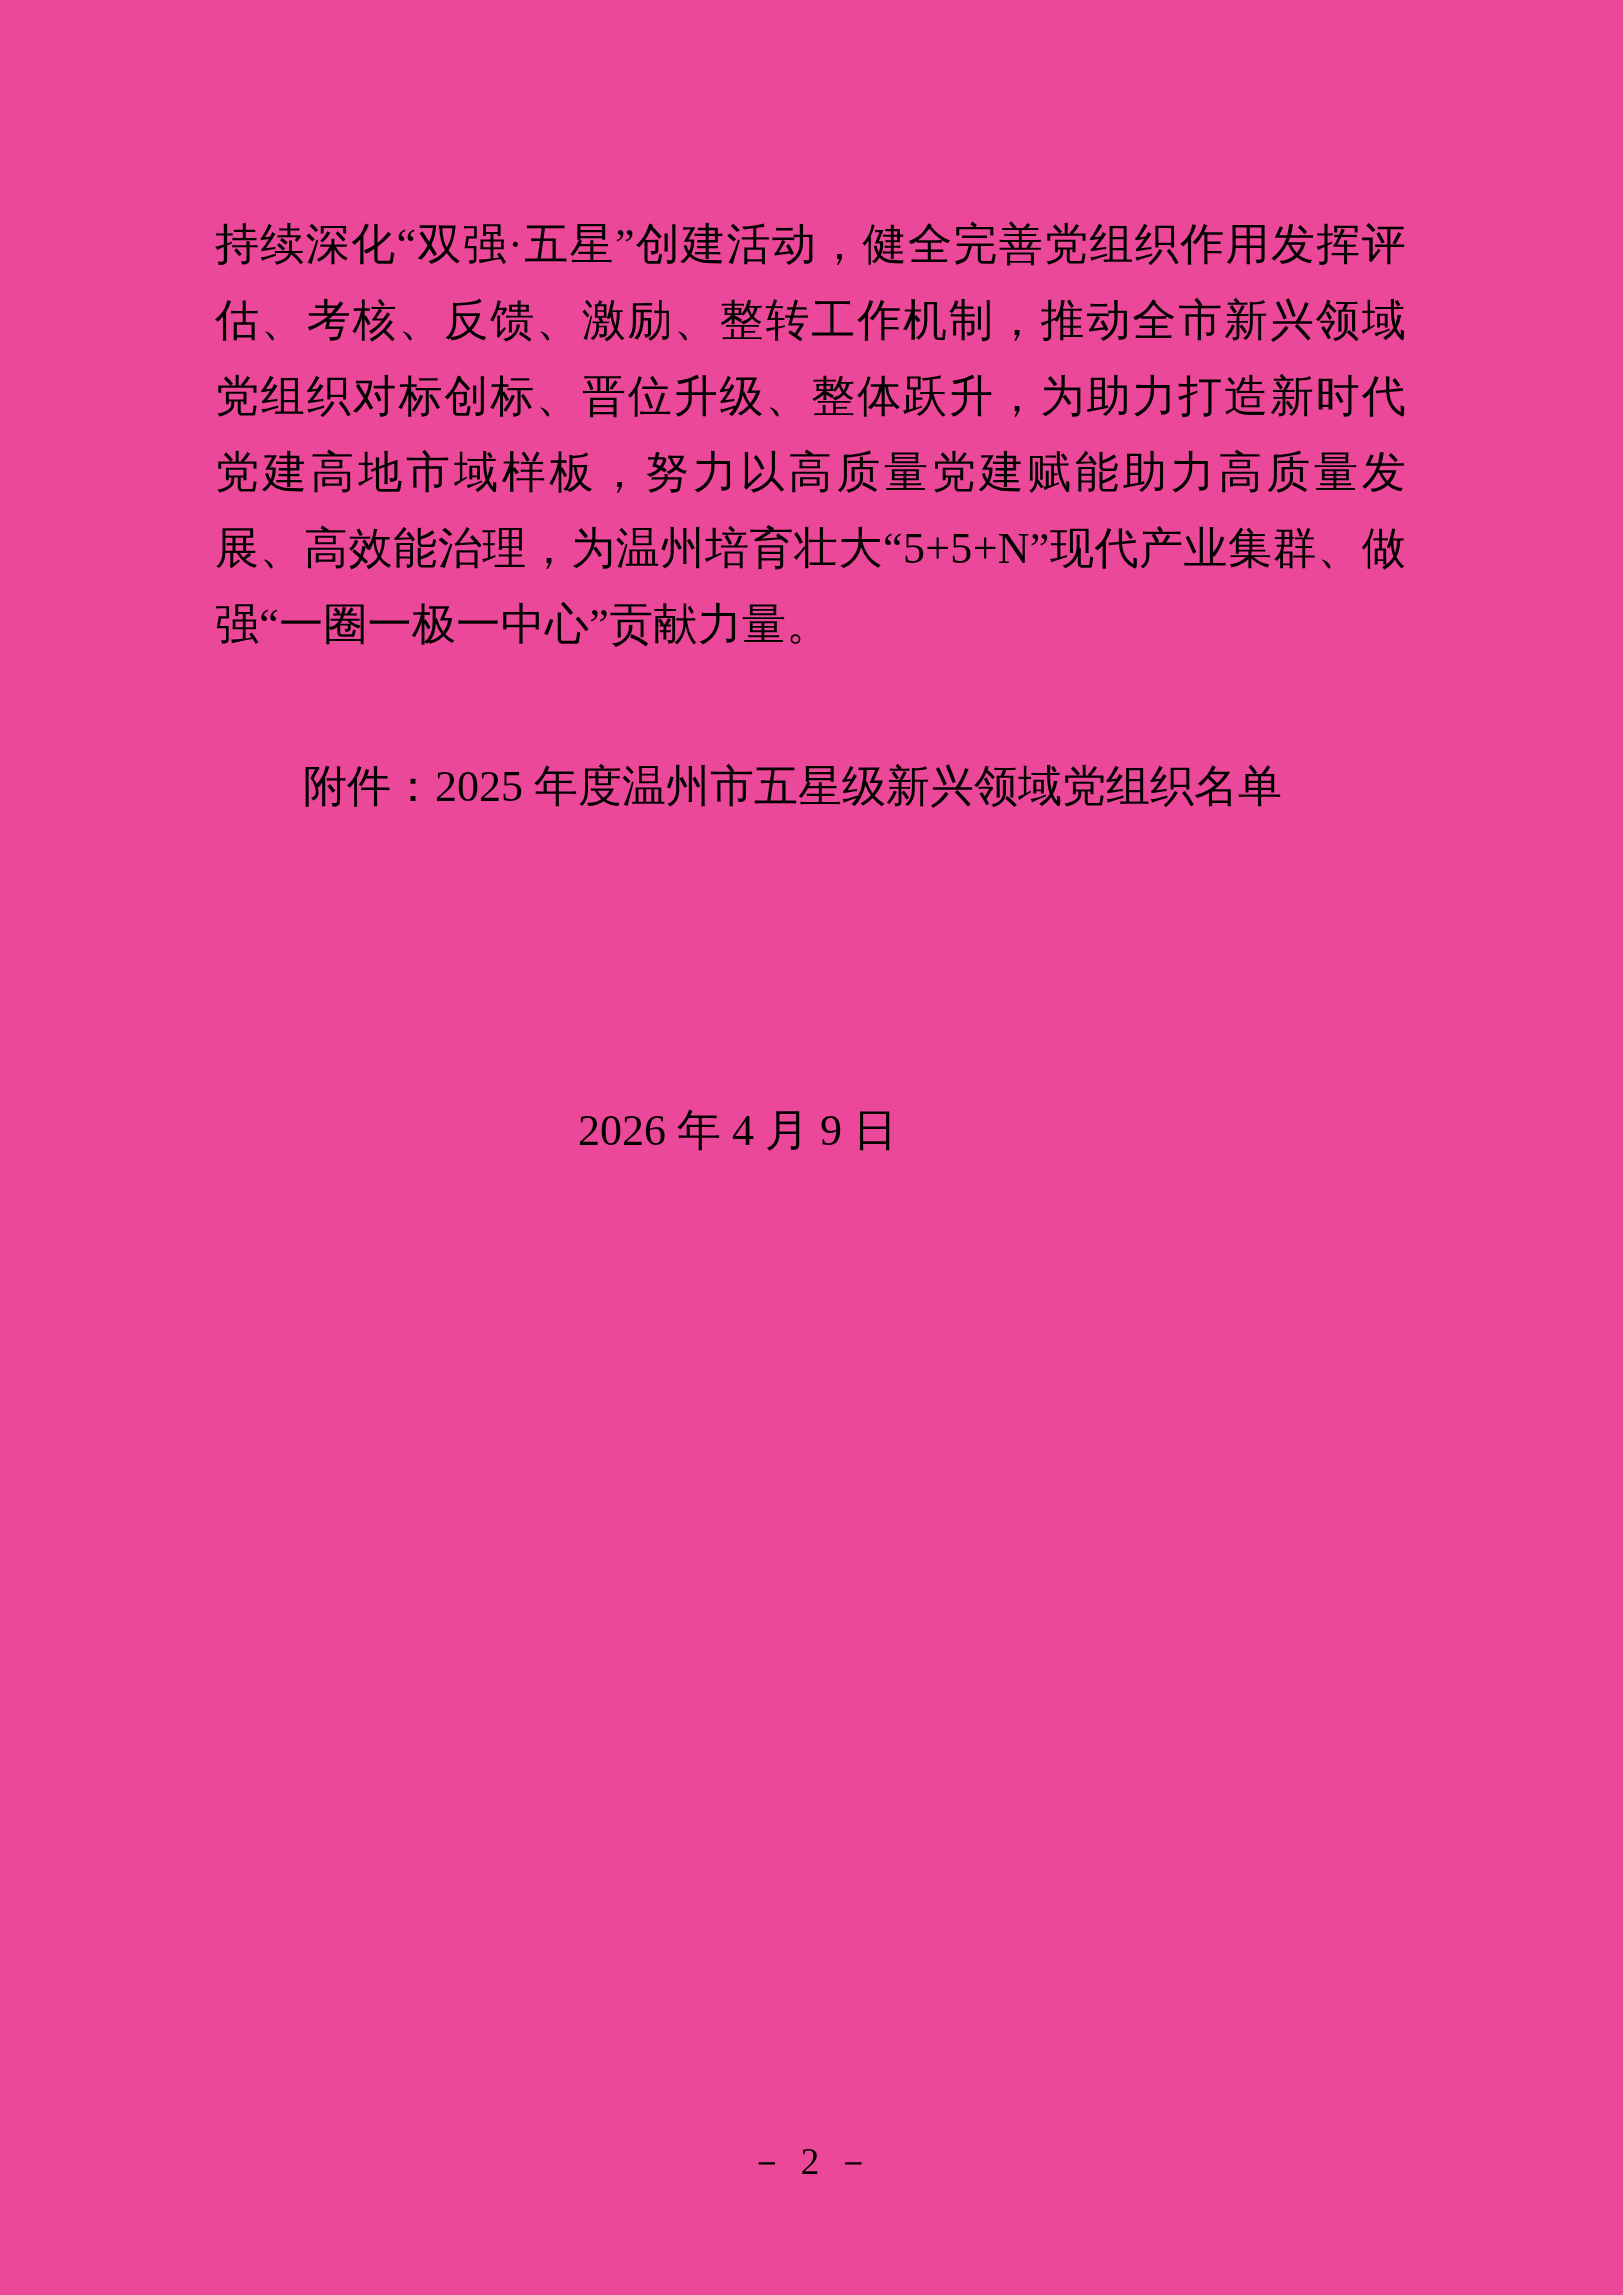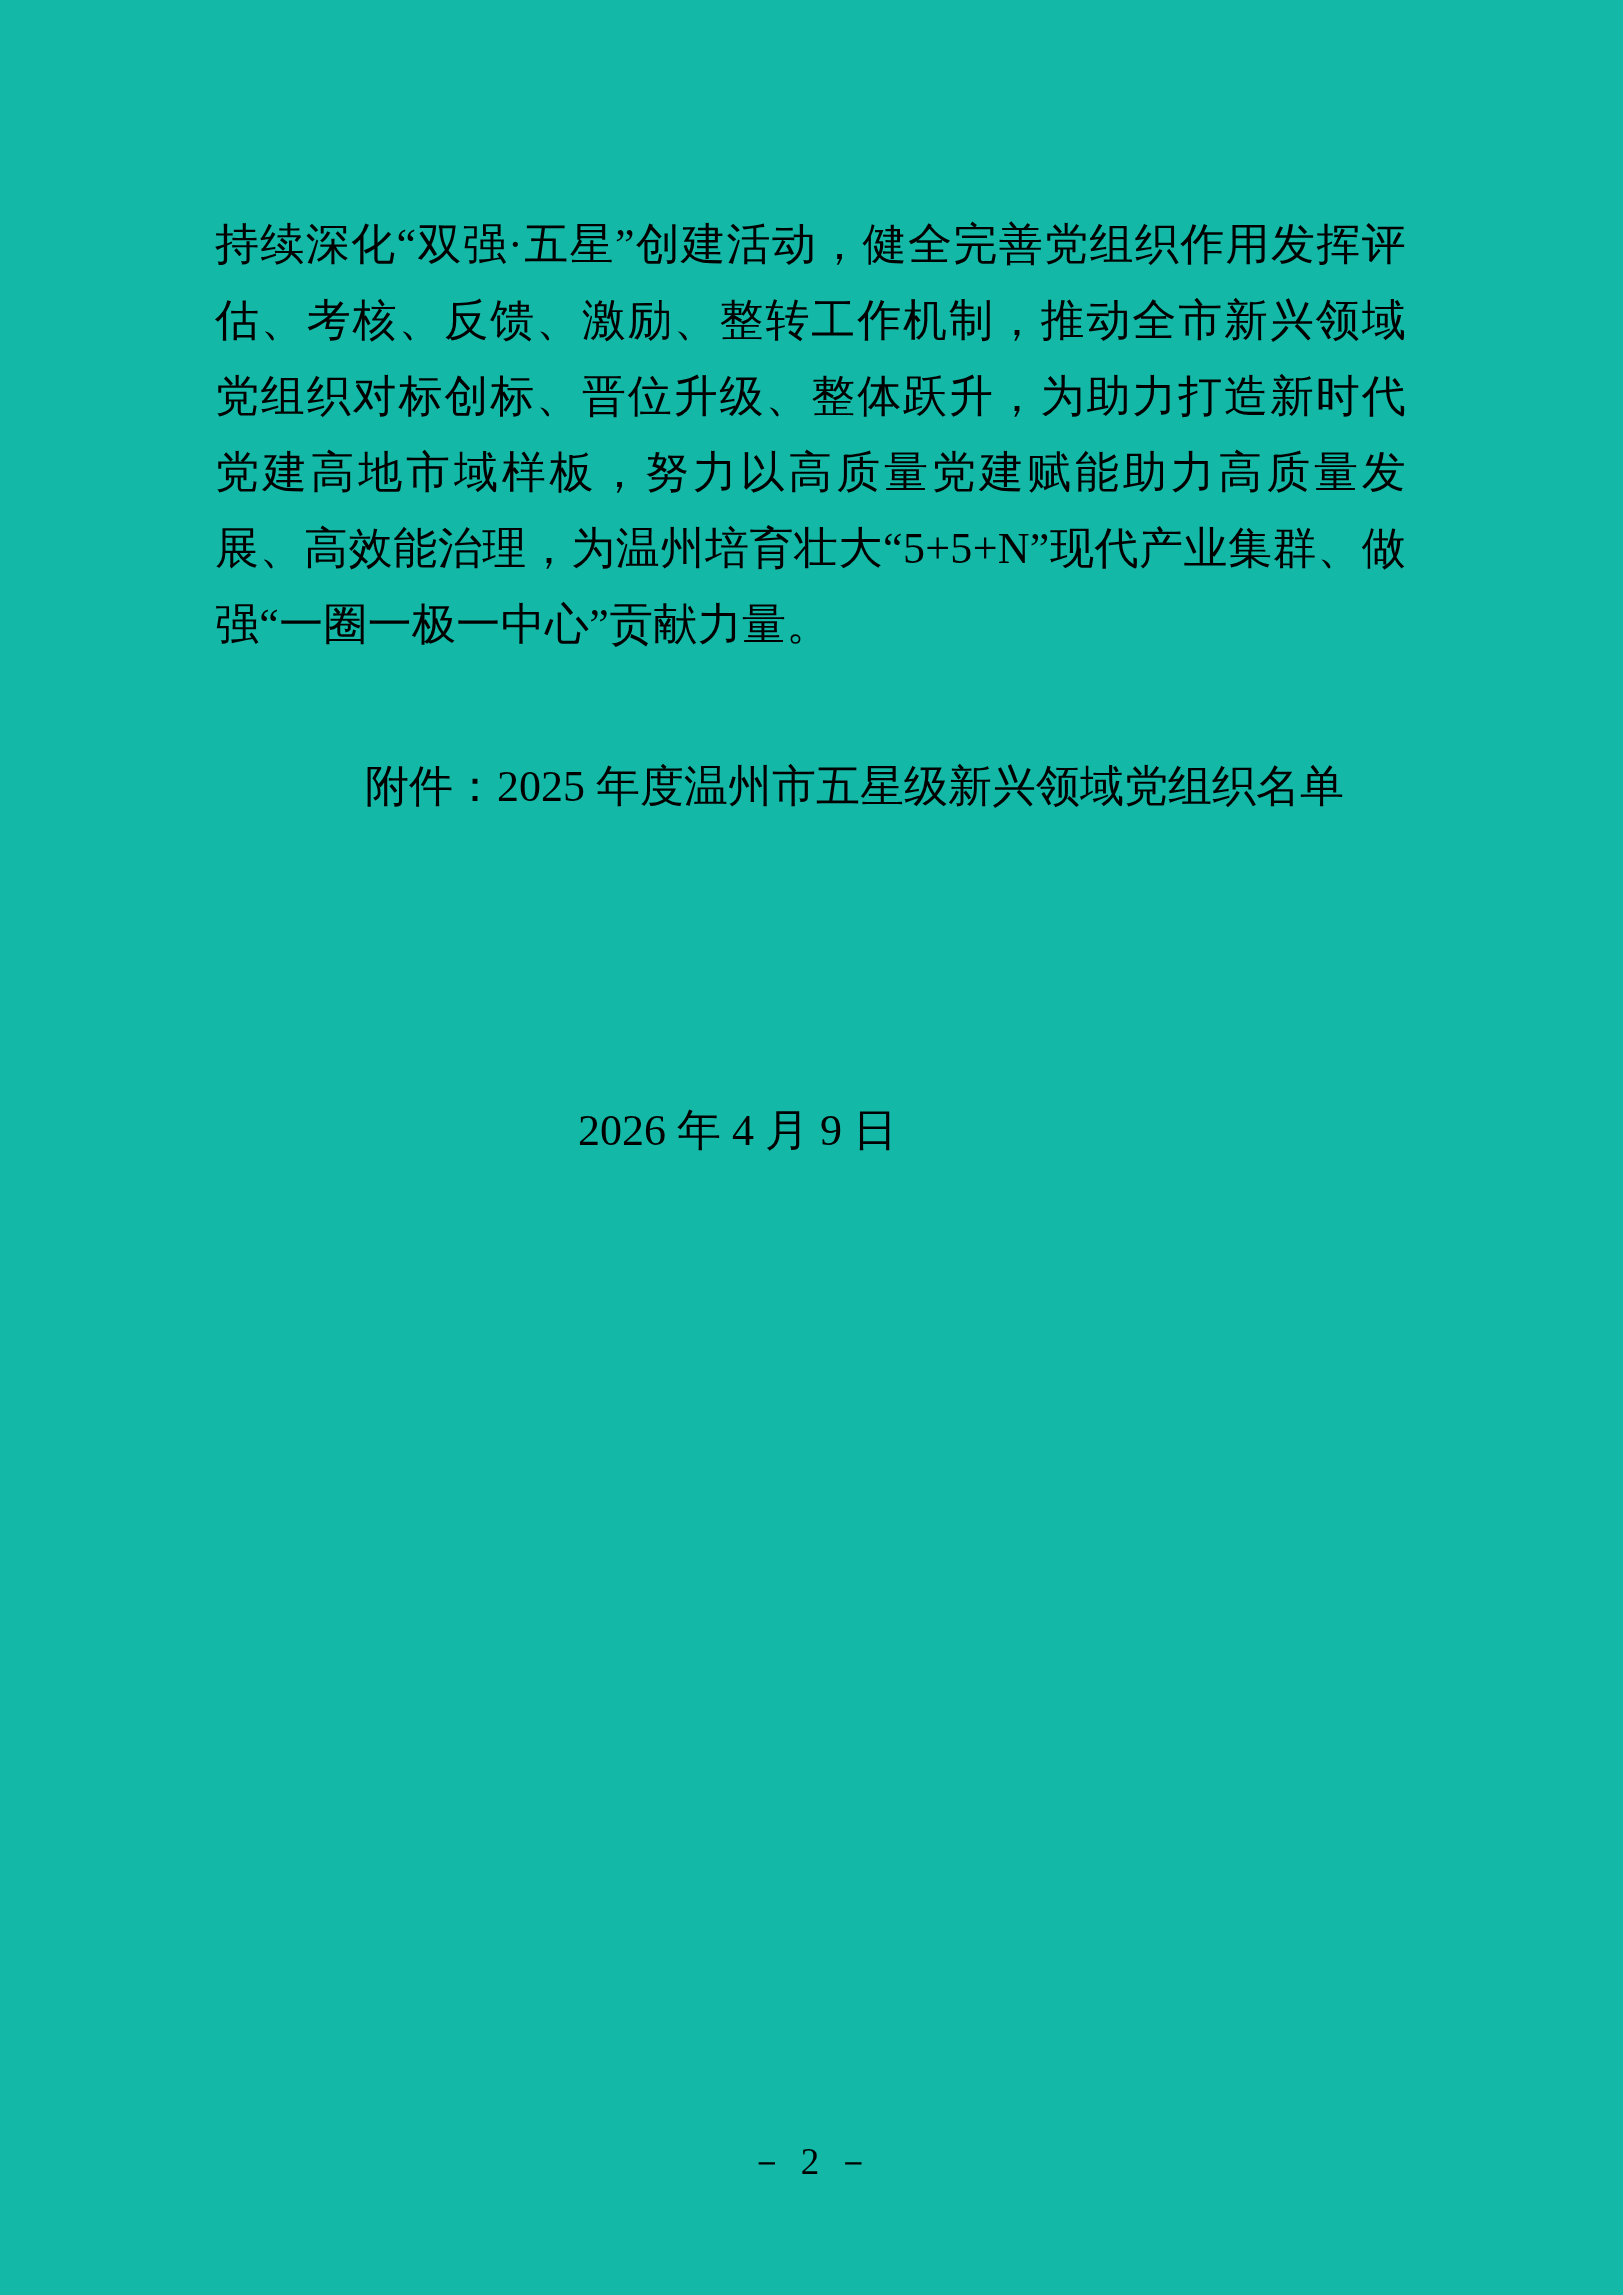--- a/index.html
+++ b/index.html
@@ -8,21 +8,21 @@
     background: #ffffff;
   }
   body {
     font-family: "Liberation Serif", "DejaVu Serif", serif;
     color: #000000;
   }
   .page {
     position: relative;
     width: 1623px;
     height: 2295px;
-    background: #14b8a6;
+    background: #ec4899;
     box-sizing: border-box;
     overflow: hidden;
   }
   .content {
     position: absolute;
     left: 215px;
     top: 207px;
     width: 1191px;
   }
   .body-para {
@@ -32,21 +32,20 @@
     text-justify: inter-ideograph;
     letter-spacing: 0.3px;
     margin: 0;
   }
   .attachment {
     font-size: 44px;
     line-height: 76px;
     margin: 0;
     padding-top: 86px;
     text-indent: 88px;
-    text-align: center;
   }
   .signature-block {
     position: absolute;
     left: 578px;
     top: 1092px;
     width: 828px;
     font-size: 44px;
     line-height: 78px;
   }
   .sig-line {

